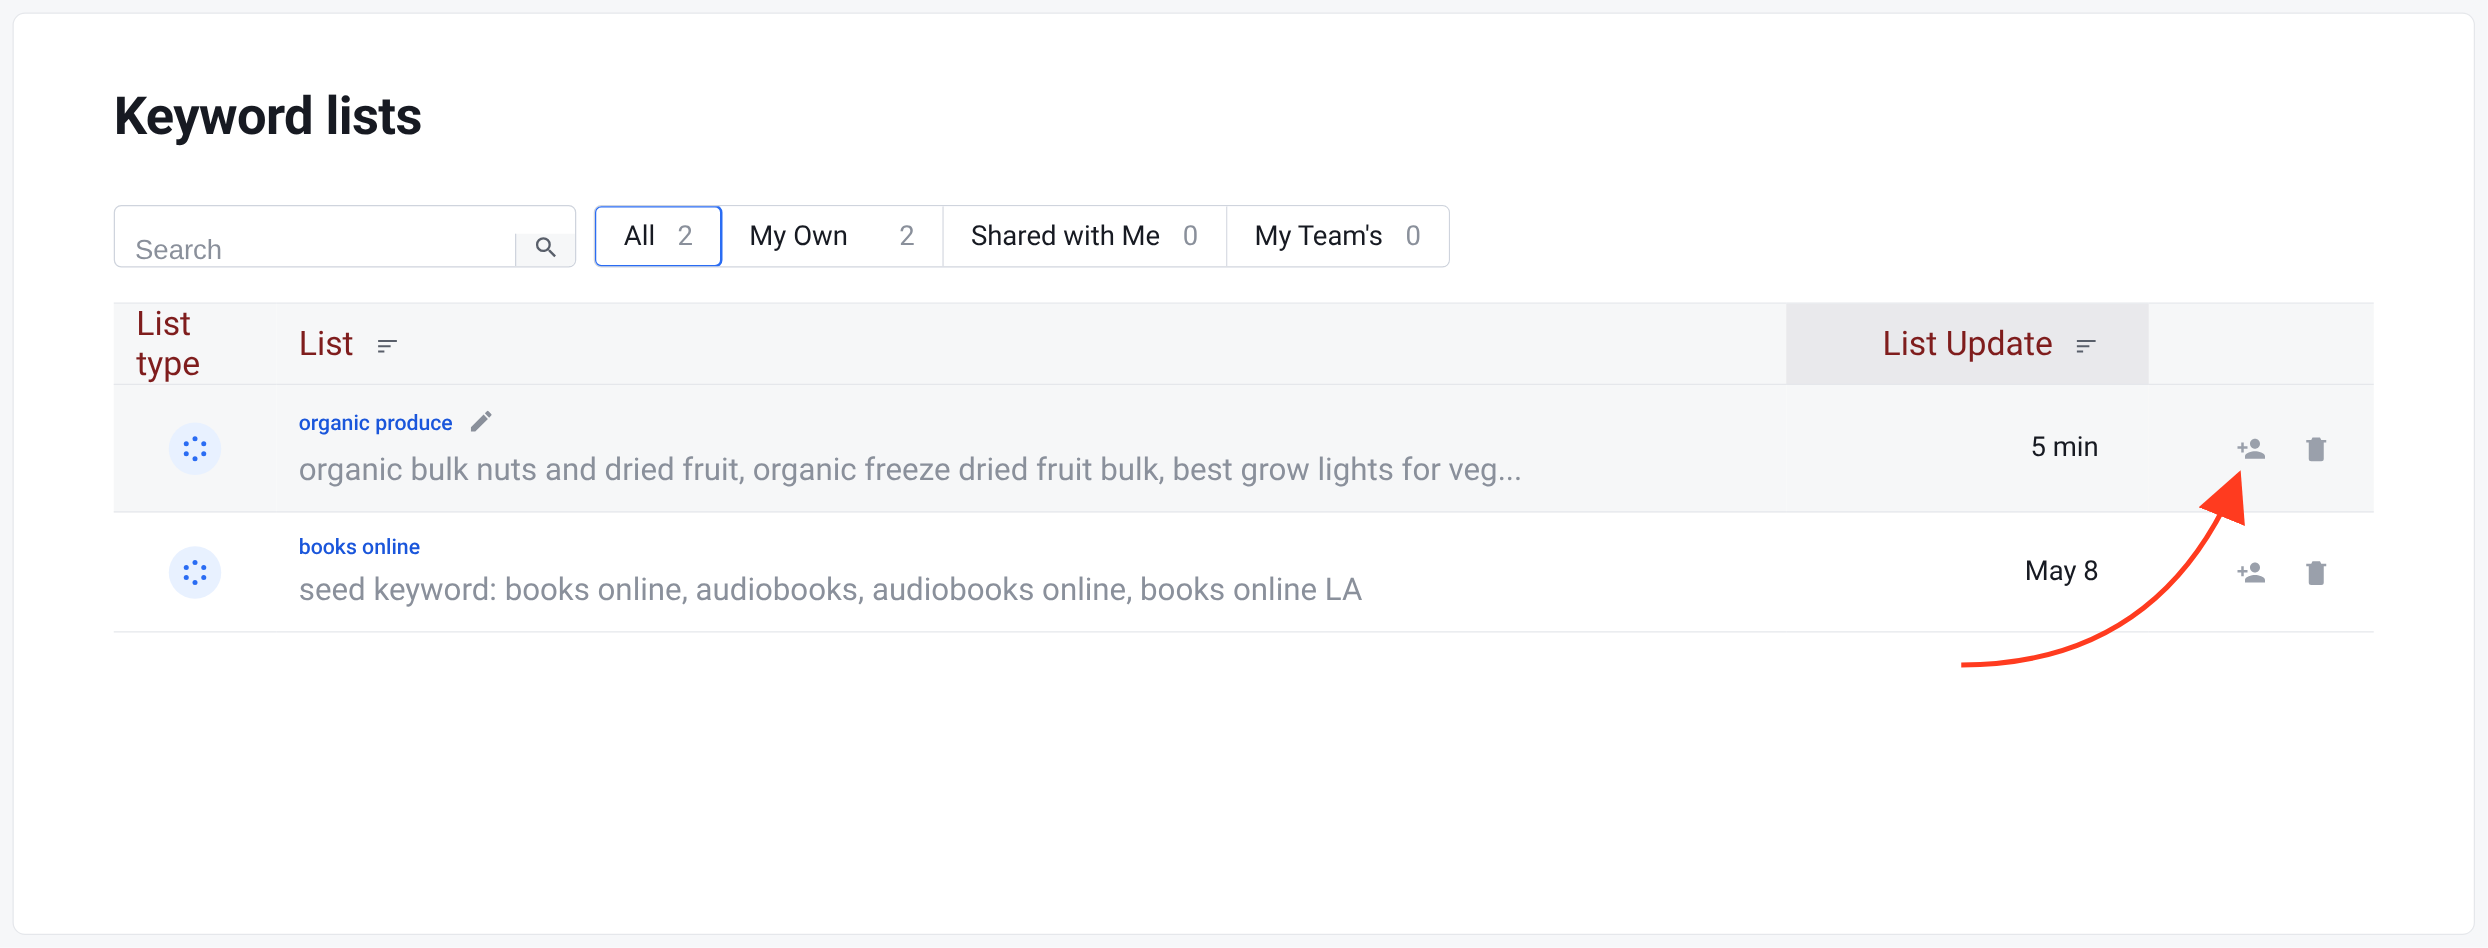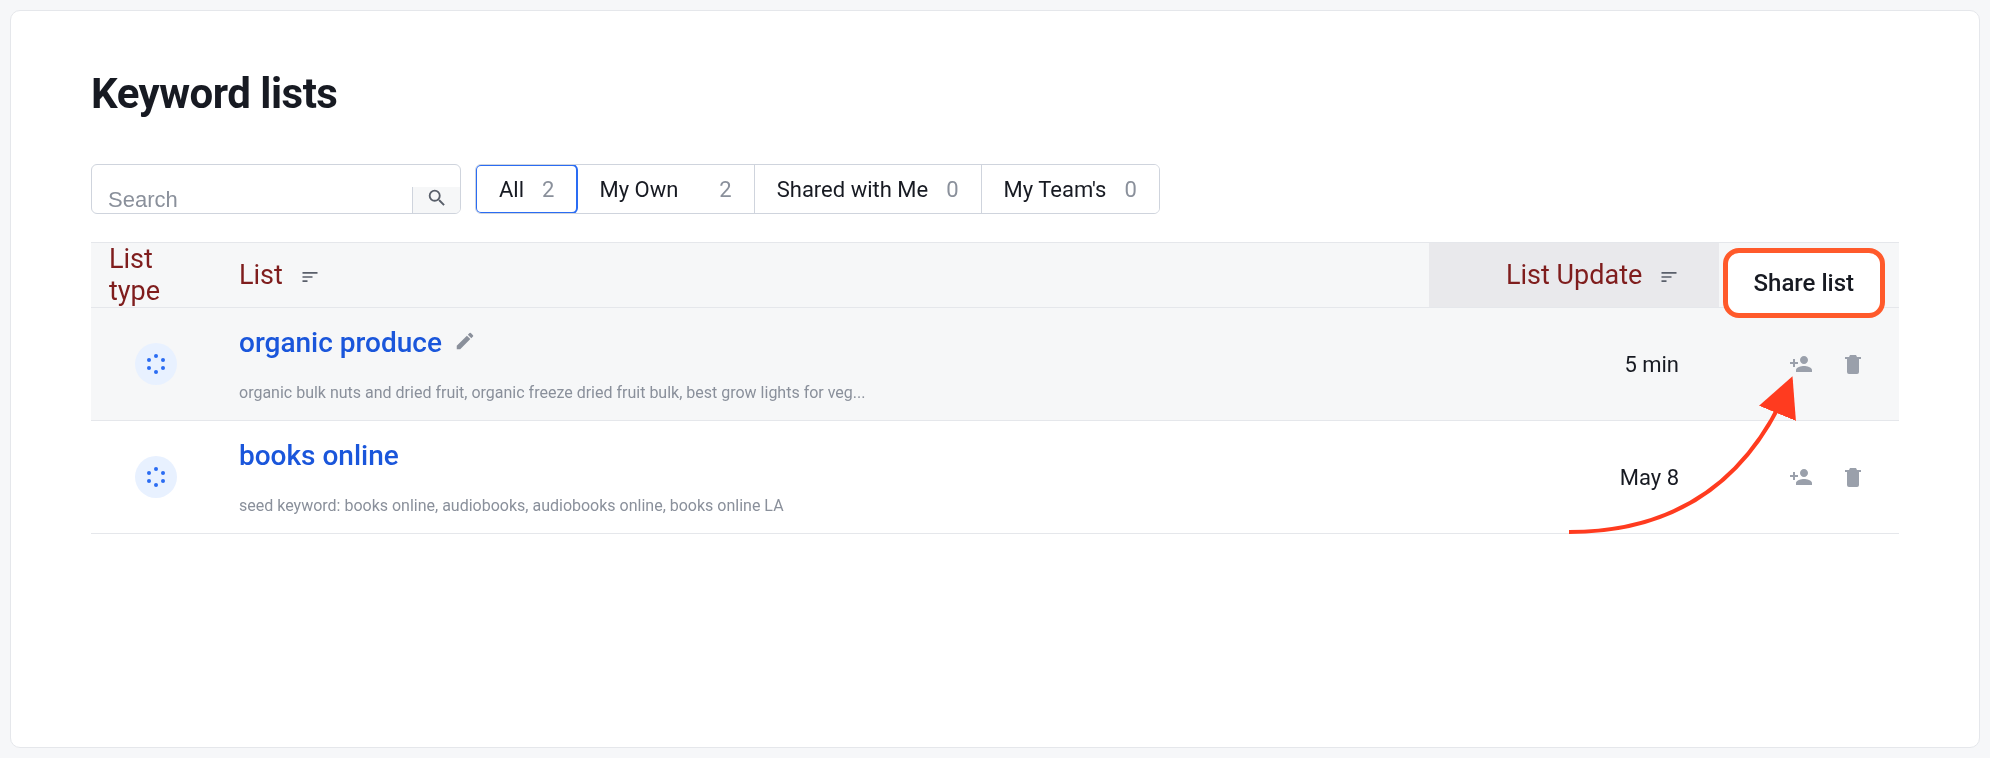--- a/index.html
+++ b/index.html
@@ -39,23 +39,23 @@
   .sorticon { display:inline-flex; vertical-align:middle; margin-left:10px; }
   .sorticon svg { width:20px; height:20px; fill:#595f6a; }
 
   .row td { border-bottom:1px solid #e5e7eb; padding:18px; vertical-align:middle; }
   .row.hover td { background:#f6f7f8; }
   .iconcell { text-align:center; width:130px; }
   .typedot { width:42px; height:42px; border-radius:50%; background:#e8f1ff; display:inline-flex; align-items:center; justify-content:center; }
   .typedot svg { width:24px; height:24px; fill:#2a6cf3; }
 
   .listcell .name { display:flex; align-items:center; gap:12px; }
-  .listcell a { color:#1a56db; font-size:28px; font-weight:500; text-decoration:none; }
+  .listcell a { color:#1a56db; font-size:17px; font-weight:500; text-decoration:none; }
   .editicon svg { width:22px; height:22px; fill:#8a909b; }
-  .desc { color:#8a909b; font-size:16px; margin-top:24px; max-width:1000px; white-space:nowrap; overflow:hidden; text-overflow:ellipsis; }
+  .desc { color:#8a909b; font-size:25px; margin-top:10px; max-width:1000px; white-space:nowrap; overflow:hidden; text-overflow:ellipsis; }
 
   .updatecell { text-align:right; padding-right:40px !important; font-size:22px; color:#171A22; width:290px; }
 
   .actionscell { width:180px; text-align:right; padding-right:28px !important; white-space:nowrap; }
   .actbtn { display:inline-flex; align-items:center; justify-content:center; width:36px; height:36px; margin-left:16px; cursor:pointer; }
   .actbtn svg { width:24px; height:24px; fill:#9aa0ab; }
 
   .tooltip { position:absolute; right:14px; top:6px; background:#fff; border:5px solid #ff5a2b; border-radius:16px; padding:16px 26px; font-size:24px; font-weight:500; color:#171A22; z-index:5; }
 
   .arrow { position:absolute; right:80px; top:100px; z-index:4; pointer-events:none; }
@@ -96,23 +96,20 @@
             <span>My Team's</span>
             <span class="count">0</span>
           </div>
         </div>
 
       <div class="spacer"></div>
 
     </div>
 
     <div class="tablewrap">
-      <div class="tooltip">
-        <span>Share list</span>
-      </div>
 
       <svg class="arrow" width="260" height="220">
         <defs>
           <marker id="ah" markerWidth="12" markerHeight="12" refX="9" refY="5" orient="auto">
             <path d="M0,0 L10,5 L0,10 z" fill="#ff3b1f"></path>
           </marker>
         </defs>
         <path d="M 10 190 Q 170 190 232 38" stroke="#ff3b1f" stroke-width="4" fill="none" marker-end="url(#ah)"></path>
       </svg>
 

